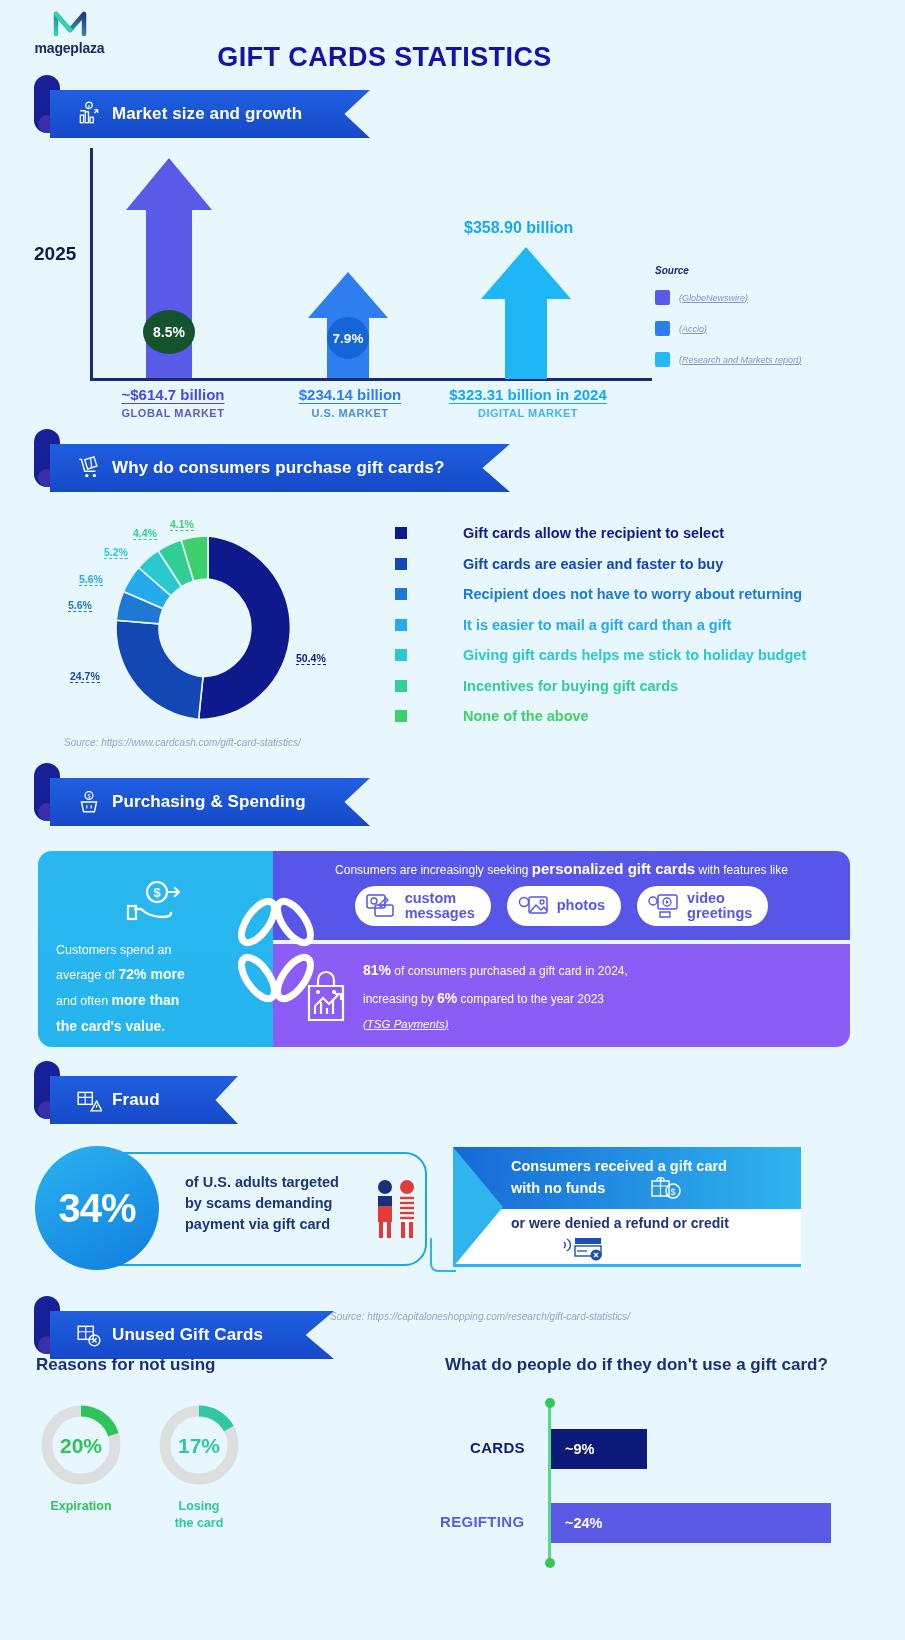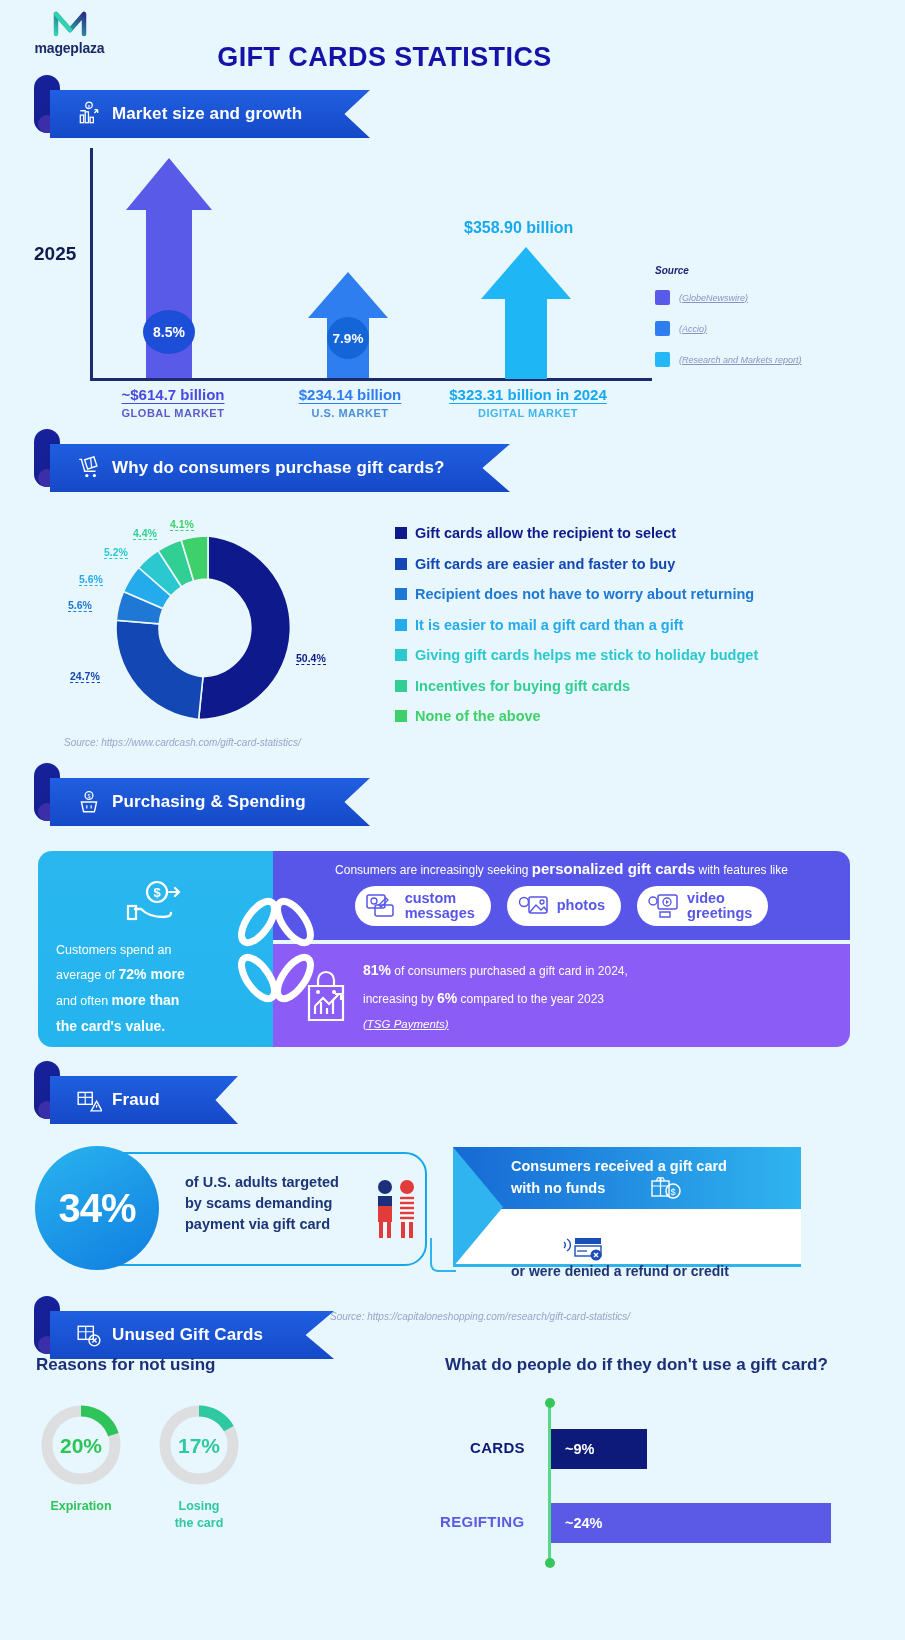--- a/index.html
+++ b/index.html
@@ -71,21 +71,21 @@
   .donut-wrap { position: absolute; left: 108px; top: 528px; width: 200px; height: 200px; }
   .donut-labels span {
     position: absolute; font-size: 10.5px; font-weight: 700; white-space: nowrap;
   }
   .donut-src {
     position: absolute; left: 64px; top: 737px; font-size: 10px; font-style: italic; color: #9aa3c9;
   }
   .pie-legend { position: absolute; left: 395px; top: 525px; }
   .pl-row { display: flex; align-items: center; margin-bottom: 14.5px; }
   .pl-sw { width: 12px; height: 12px; margin-right: 8px; flex: 0 0 auto; }
-  .pl-txt { font-size: 14.5px; font-weight: 700; }
+  .pl-txt { font-size: 14.5px; font-weight: 700; margin-left: 48px; }
 
   
   .pp-left {
     position: absolute; left: 38px; top: 851px; width: 235px; height: 196px;
     background: linear-gradient(180deg,#2ab7f0 0%,#24b4ee 100%);
     border-radius: 14px 0 0 14px; padding: 20px 18px;
   }
   .pp-left .hand-ico { width: 62px; height: 48px; display: block; margin: 6px auto 14px; }
   .pp-left p { color: #ffffff; font-size: 12.5px; line-height: 1.85; }
   .pp-left b { font-weight: 800; font-size: 14px; }
@@ -136,21 +136,21 @@
   .fr-bot {
     position: absolute; left: 0; top: 62px; width: 348px; height: 58px;
     background: #ffffff; border-bottom: 3px solid #2fb4ef;
   }
   .fr-wedge {
     position: absolute; left: 0; top: 0; width: 0; height: 0;
     border-top: 60px solid transparent; border-bottom: 60px solid transparent;
     border-left: 50px solid #2fb4ef;
   }
   .fr-t1 { position: absolute; left: 58px; top: 9px; color: #fff; font-size: 14.5px; font-weight: 700; line-height: 1.5; width: 285px; }
-  .fr-t2 { position: absolute; left: 58px; top: 68px; color: #1d3577; font-size: 14px; font-weight: 700; margin-top: 48px; }
+  .fr-t2 { position: absolute; left: 58px; top: 68px; color: #1d3577; font-size: 14px; font-weight: 700; }
   .fr-ico1 { position: absolute; left: 198px; top: 28px; width: 30px; height: 28px; }
   .fr-ico2 { position: absolute; left: 110px; top: 88px; width: 42px; height: 26px; }
   .fr-dash { position: absolute; left: 430px; top: 1238px; width: 26px; height: 34px;
              border-left: 2.5px solid #2fb4ef; border-bottom: 2.5px solid #2fb4ef; border-radius: 0 0 0 8px; }
 
   
   .unused-src { position: absolute; left: 330px; top: 1311px; font-size: 10px; font-style: italic; color: #9aa3c9; }
   .sec-h { position: absolute; font-size: 17px; font-weight: 700; color: #1a2f77; }
   .gauge-grid { position: absolute; left: 22px; top: 1400px; width: 410px; display: flex; }
   .gauge-col { width: 118px; text-align: center; }
@@ -199,21 +199,21 @@
 
 <div class="chart-axis-v"></div>
 <div class="chart-axis-h"></div>
 <div class="year-label">2025</div>
 
 <div class="top-val" style="left:464px; top:219px;">$358.90 billion</div>
 
 <div class="arrow-col" style="left:126px; top:158px;">
   <div class="arrow-head" style="border-left:43px solid transparent;border-right:43px solid transparent;border-bottom:52px solid #5a5ae8;"></div>
   <div class="arrow-stem" style="width:46px;height:168px;background:#5a5ae8;"></div>
-  <div class="pct-bubble" style="top:152px;width:52px;height:44px;background:#1d4ed8;font-size:14px;">8.5%</div>
+  <div class="pct-bubble" style="top:152px;width:52px;height:44px;background:#14532d;font-size:14px;">8.5%</div>
 </div>
 <div class="arrow-cap" style="left:88px; top:386px; width:170px;">
   <div class="cap-val" style="color:#4a4ae0;">~$614.7 billion</div>
   <div class="cap-sub" style="color:#5c5cc9;">GLOBAL MARKET</div>
 </div>
 
 <div class="arrow-col" style="left:308px; top:272px;">
   <div class="arrow-head" style="border-left:40px solid transparent;border-right:40px solid transparent;border-bottom:46px solid #2f7ef0;"></div>
   <div class="arrow-stem" style="width:42px;height:60px;background:#2f7ef0;"></div>
   <div class="pct-bubble" style="top:45px;width:42px;height:42px;background:#1466d8;font-size:13.5px;">7.9%</div>

